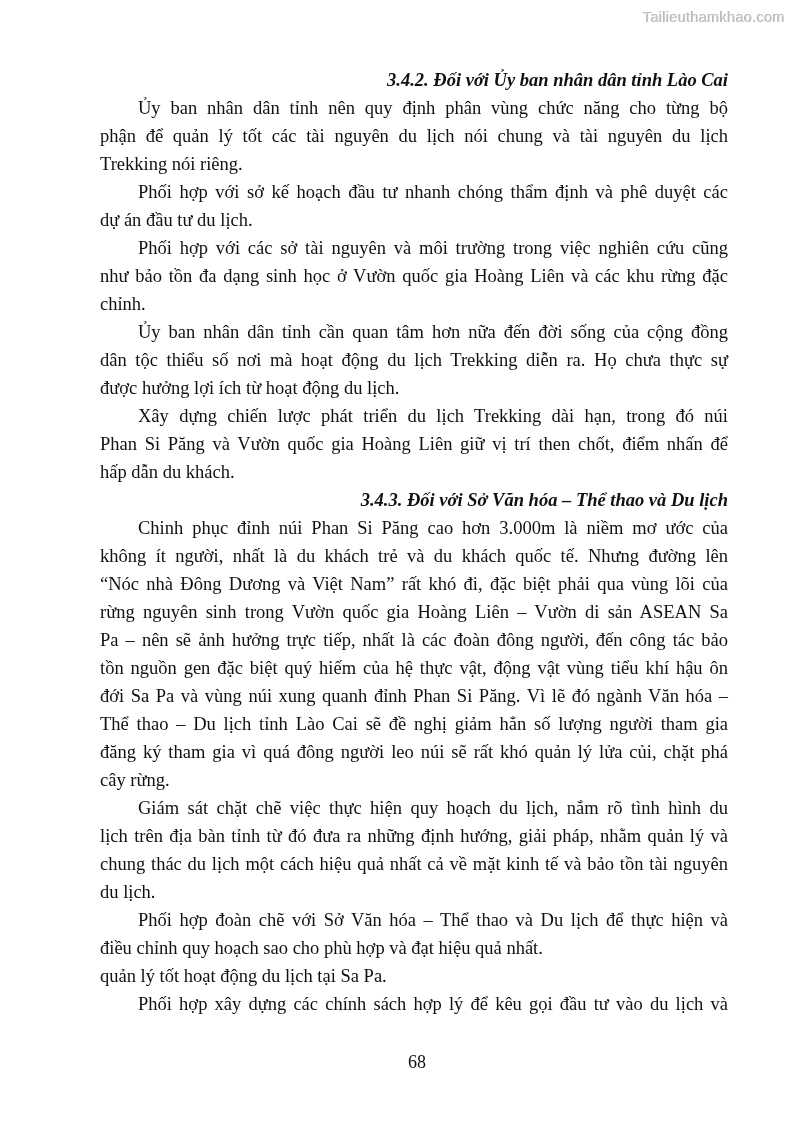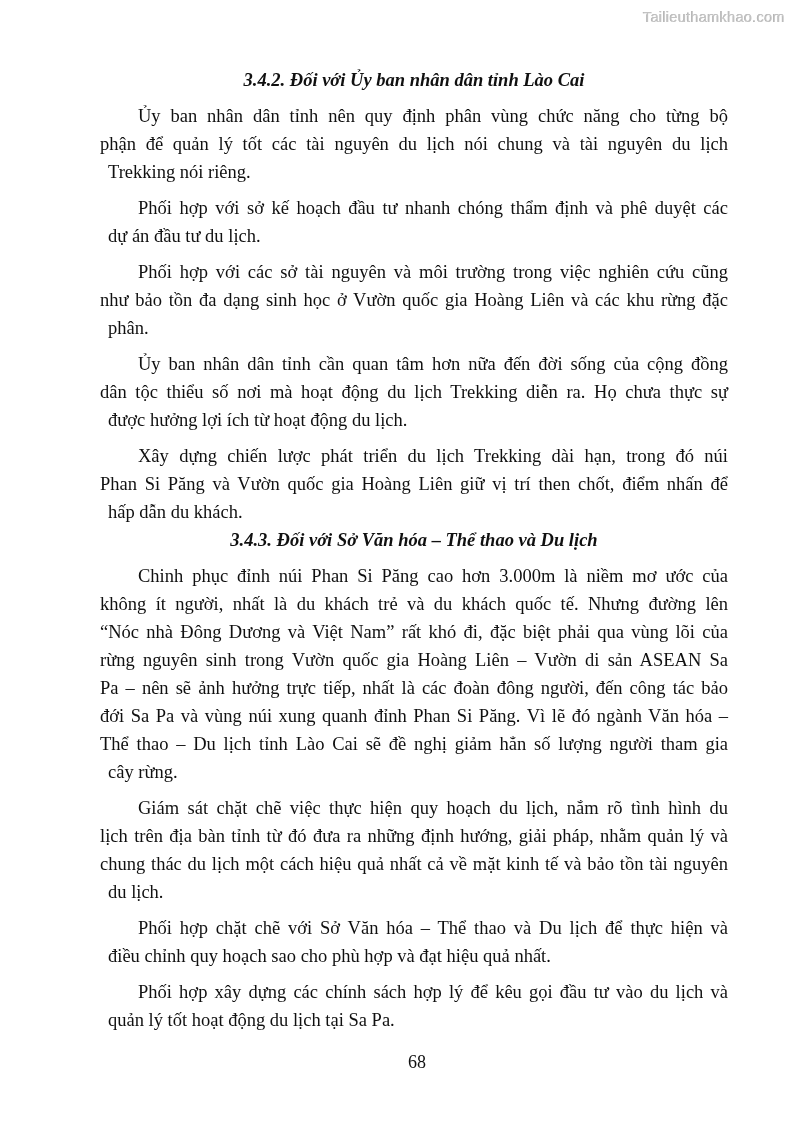--- a/index.html
+++ b/index.html
@@ -32,34 +32,32 @@
     top: 66px;
     width: 628px;
   }
   .heading, .pline {
     font-size: 18.5px;
     line-height: 28px;
   }
   .heading {
     font-weight: bold;
     font-style: italic;
-    text-align: center;
+    text-align: right;
   }
   .pline {
     text-align: justify;
     text-align-last: justify;
     text-justify: inter-word;
   }
   .pline.first {
     text-indent: 38px;
-    margin-top: 8px;
   }
   .pline.lastline {
     text-align-last: left;
-    margin-left: 8px;
   }
   .page-number {
     position: absolute;
     left: 0;
     top: 1048px;
     width: 794px;
     text-align: center;
     font-size: 18px;
     line-height: 28px;
     padding-left: 20px;
@@ -78,53 +76,55 @@
         <div class="pline">phận để quản lý tốt các tài nguyên du lịch nói chung và tài nguyên du lịch</div>
         <div class="pline lastline">Trekking nói riêng.</div>
       </div>
       <div class="para">
         <div class="pline first">Phối hợp với sở kế hoạch đầu tư nhanh chóng thẩm định và phê duyệt các</div>
         <div class="pline lastline">dự án đầu tư du lịch.</div>
       </div>
       <div class="para">
         <div class="pline first">Phối hợp với các sở tài nguyên và môi trường trong việc nghiên cứu cũng</div>
         <div class="pline">như bảo tồn đa dạng sinh học ở Vườn quốc gia Hoàng Liên và các khu rừng đặc</div>
-        <div class="pline lastline">phân.</div>
+        <div class="pline lastline">chỉnh.</div>
       </div>
       <div class="para">
         <div class="pline first">Ủy ban nhân dân tỉnh cần quan tâm hơn nữa đến đời sống của cộng đồng</div>
         <div class="pline">dân tộc thiểu số nơi mà hoạt động du lịch Trekking diễn ra. Họ chưa thực sự</div>
         <div class="pline lastline">được hưởng lợi ích từ hoạt động du lịch.</div>
       </div>
       <div class="para">
         <div class="pline first">Xây dựng chiến lược phát triển du lịch Trekking dài hạn, trong đó núi</div>
         <div class="pline">Phan Si Păng và Vườn quốc gia Hoàng Liên giữ vị trí then chốt, điểm nhấn để</div>
         <div class="pline lastline">hấp dẫn du khách.</div>
       </div>
       <div class="heading">3.4.3. Đối với Sở Văn hóa – Thể thao và Du lịch</div>
       <div class="para">
         <div class="pline first">Chinh phục đỉnh núi Phan Si Păng cao hơn 3.000m là niềm mơ ước của</div>
         <div class="pline">không ít người, nhất là du khách trẻ và du khách quốc tế. Nhưng đường lên</div>
         <div class="pline">“Nóc nhà Đông Dương và Việt Nam” rất khó đi, đặc biệt phải qua vùng lõi của</div>
         <div class="pline">rừng nguyên sinh trong Vườn quốc gia Hoàng Liên – Vườn di sản ASEAN Sa</div>
         <div class="pline">Pa – nên sẽ ảnh hưởng trực tiếp, nhất là các đoàn đông người, đến công tác bảo</div>
+        <div class="pline">tồn nguồn gen đặc biệt quý hiếm của hệ thực vật, động vật vùng tiểu khí hậu ôn</div>
         <div class="pline">đới Sa Pa và vùng núi xung quanh đỉnh Phan Si Păng. Vì lẽ đó ngành Văn hóa –</div>
         <div class="pline">Thể thao – Du lịch tỉnh Lào Cai sẽ đề nghị giảm hẳn số lượng người tham gia</div>
+        <div class="pline">đăng ký tham gia vì quá đông người leo núi sẽ rất khó quản lý lửa củi, chặt phá</div>
         <div class="pline lastline">cây rừng.</div>
       </div>
       <div class="para">
         <div class="pline first">Giám sát chặt chẽ việc thực hiện quy hoạch du lịch, nắm rõ tình hình du</div>
         <div class="pline">lịch trên địa bàn tỉnh từ đó đưa ra những định hướng, giải pháp, nhằm quản lý và</div>
         <div class="pline">chung thác du lịch một cách hiệu quả nhất cả về mặt kinh tế và bảo tồn tài nguyên</div>
         <div class="pline lastline">du lịch.</div>
       </div>
       <div class="para">
-        <div class="pline first">Phối hợp chặt chẽ với Sở Văn hóa – Thể thao và Du lịch để thực hiện và</div>
+        <div class="pline first">Phối hợp đoàn chẽ với Sở Văn hóa – Thể thao và Du lịch để thực hiện và</div>
         <div class="pline lastline">điều chỉnh quy hoạch sao cho phù hợp và đạt hiệu quả nhất.</div>
       </div>
       <div class="para">
+        <div class="pline lastline">quản lý tốt hoạt động du lịch tại Sa Pa.</div>
         <div class="pline first">Phối hợp xây dựng các chính sách hợp lý để kêu gọi đầu tư vào du lịch và</div>
-        <div class="pline lastline">quản lý tốt hoạt động du lịch tại Sa Pa.</div>
       </div>
     </div>
 
   <div class="page-number">68</div>
 </div>
 
 </body></html>

